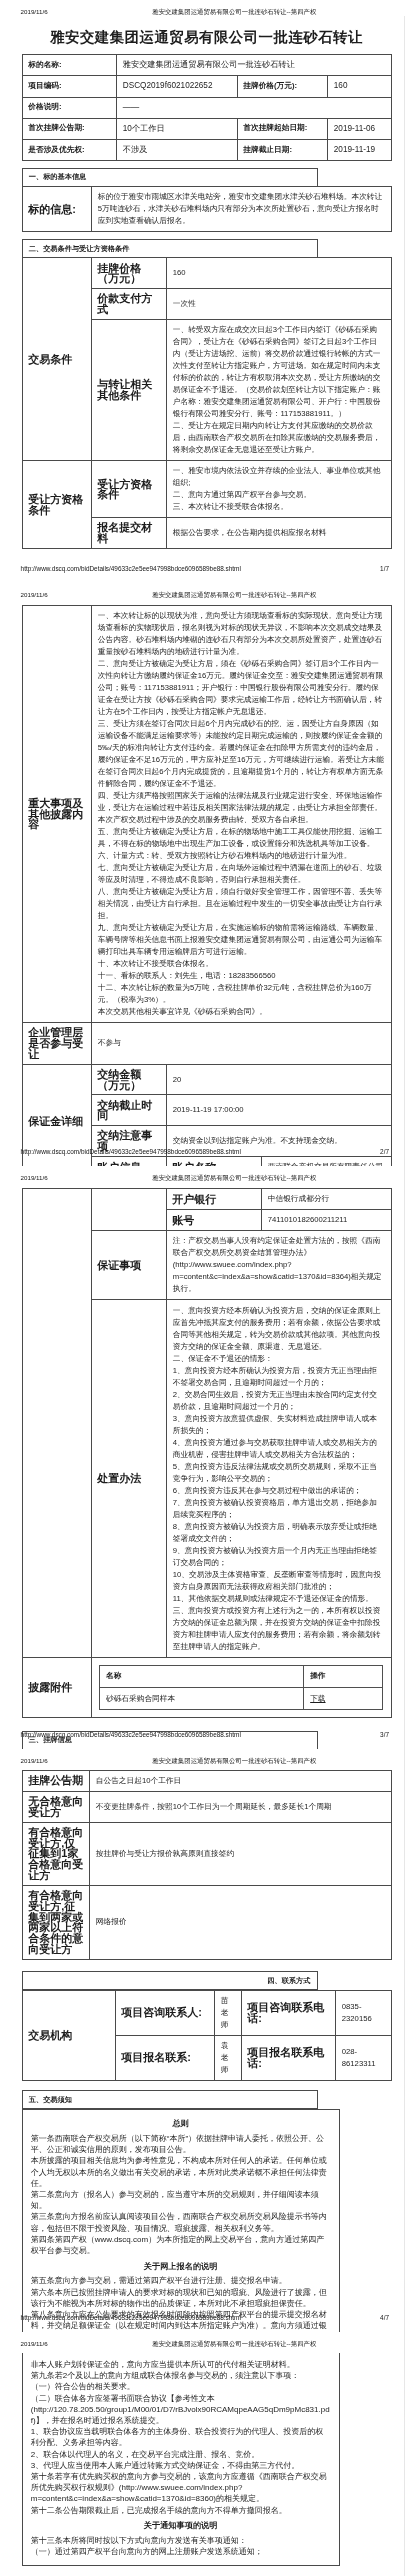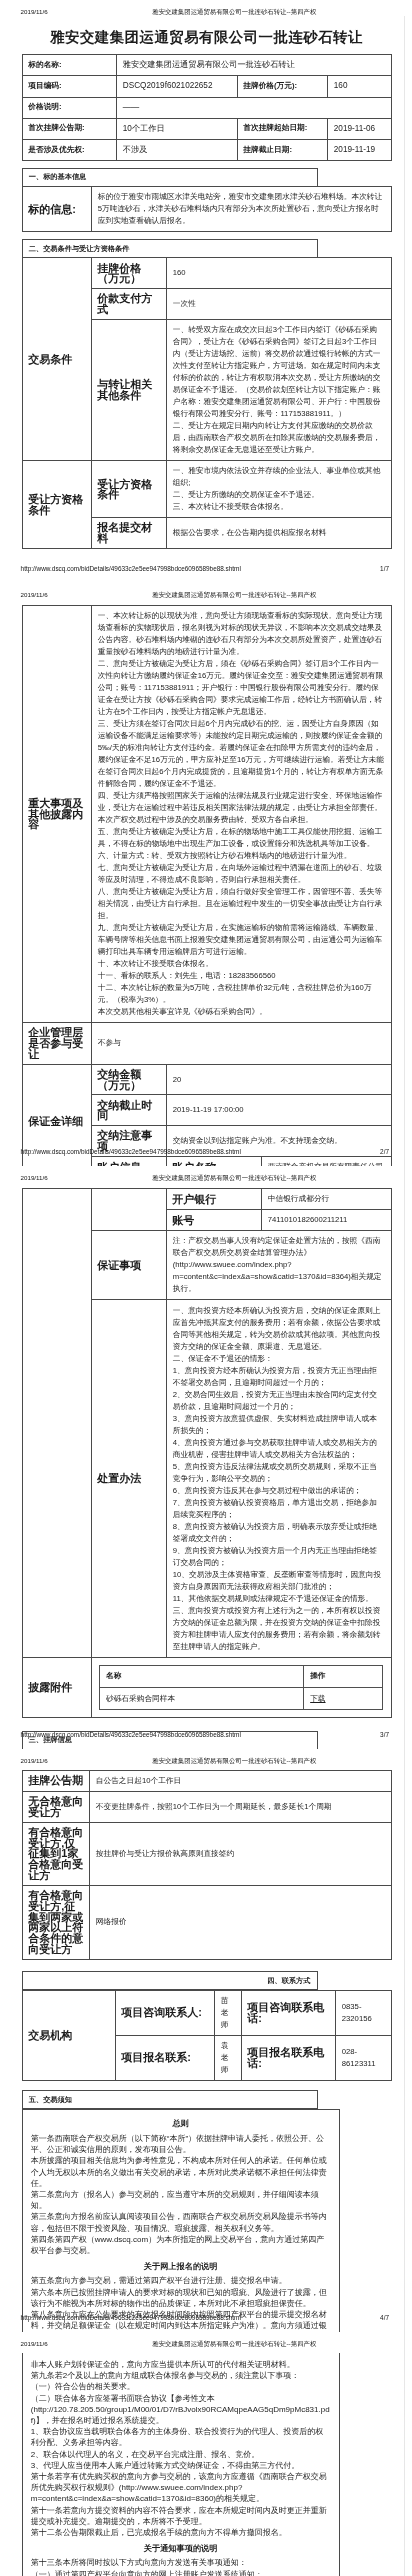--- a/index.html
+++ b/index.html
@@ -133,21 +133,21 @@
           <td>
             <p class="cp">一、转受双方应在成交次日起3个工作日内签订《砂砾石采购合同》，受让方在《砂砾石采购合同》签订之日起3个工作日内（受让方进场挖、运前）将交易价款通过银行转帐的方式一次性支付至转让方指定账户，方可进场。如在规定时间内未支付标的价款的，转让方有权取消本次交易，受让方所缴纳的交易保证金不予退还。（交易价款划至转让方以下指定账户：账户名称：雅安交建集团运通贸易有限公司、开户行：中国股份银行有限公司雅安分行、账号：117153881911。）</p>
             <p class="cp">二、受让方在规定日期内向转让方支付其应缴纳的交易价款后，由西南联合产权交易所在扣除其应缴纳的交易服务费后，将剩余交易保证金无息退还至受让方账户。</p>
           </td>
         </tr>
         <tr>
           <td class="lb" rowspan="2">受让方资格条件</td>
           <td class="lb">受让方资格条件</td>
           <td>
             <p class="cp">一、雅安市境内依法设立并存续的企业法人、事业单位或其他组织;</p>
-            <p class="cp">二、受让方所缴纳的交易保证金不予退还。</p>
+            <p class="cp">二、意向方通过第四产权平台参与交易。</p>
             <p class="cp">三、本次转让不接受联合体报名。</p>
           </td>
         </tr>
         <tr>
           <td class="lb">报名提交材料</td>
           <td>根据公告要求，在公告期内提供相应报名材料</td>
         </tr>
       </tbody>
         </table>
     </div>
@@ -385,21 +385,20 @@
     <div class="content" style="margin-top:4.1px;">
       <div class="box notice-box nb-p5">
         <p>非本人账户划转保证金的，意向方应当提供本所认可的代付相关证明材料。</p>
         <p>第九条若2个及以上的意向方组成联合体报名参与交易的，须注意以下事项：</p>
         <p>（一）符合公告的相关要求。</p>
         <p>（二）联合体各方应签署书面联合协议【参考性文本(http://120.78.205.50/group1/M00/01/D7/rBJvolx90RCAMqpeAAG5qDm9pMc831.pdf)】，并在报名时通过报名系统提交。</p>
         <p>1、联合协议应当载明联合体各方的主体身份、联合投资行为的代理人、投资后的权利分配、义务承担等内容。</p>
         <p>2、联合体以代理人的名义，在交易平台完成注册、报名、竞价。</p>
         <p>3、代理人应当使用本人账户通过转账方式交纳保证金，不得由第三方代付。</p>
         <p>第十条若享有优先购买权的意向方参与交易的，该意向方应遵循《西南联合产权交易所优先购买权行权规则》(http://www.swuee.com/index.php?m=content&amp;c=index&amp;a=show&amp;catid=1370&amp;id=8360)的相关规定。</p>
-        <p>第十一条若意向方提交资料的内容不符合要求，应在本所规定时间内及时更正并重新提交或补充提交。逾期提交的，本所将不予受理。</p>
         <p>第十二条公告期限截止后，已完成报名手续的意向方不得单方撤回报名。</p>
         <div class="box-h">关于通知事项的说明</div>
         <p>第十三条本所将同时按以下方式向意向方发送有关事项通知：</p>
         <p>（一）通过第四产权平台向意向方的网上注册账户发送系统通知；</p>
 
       </div>
 
     </div>
 
   </div>

